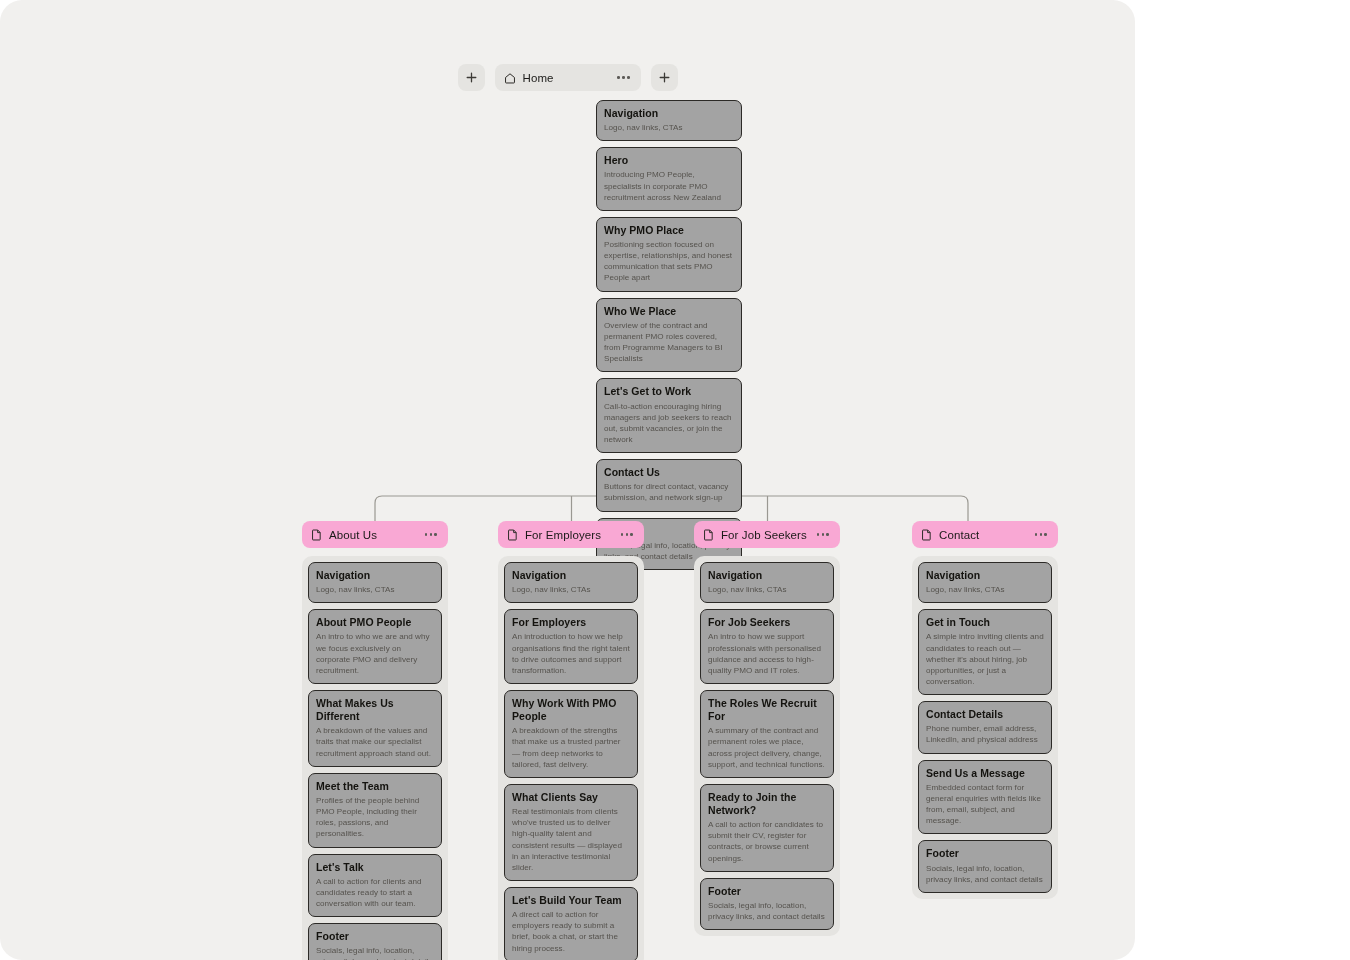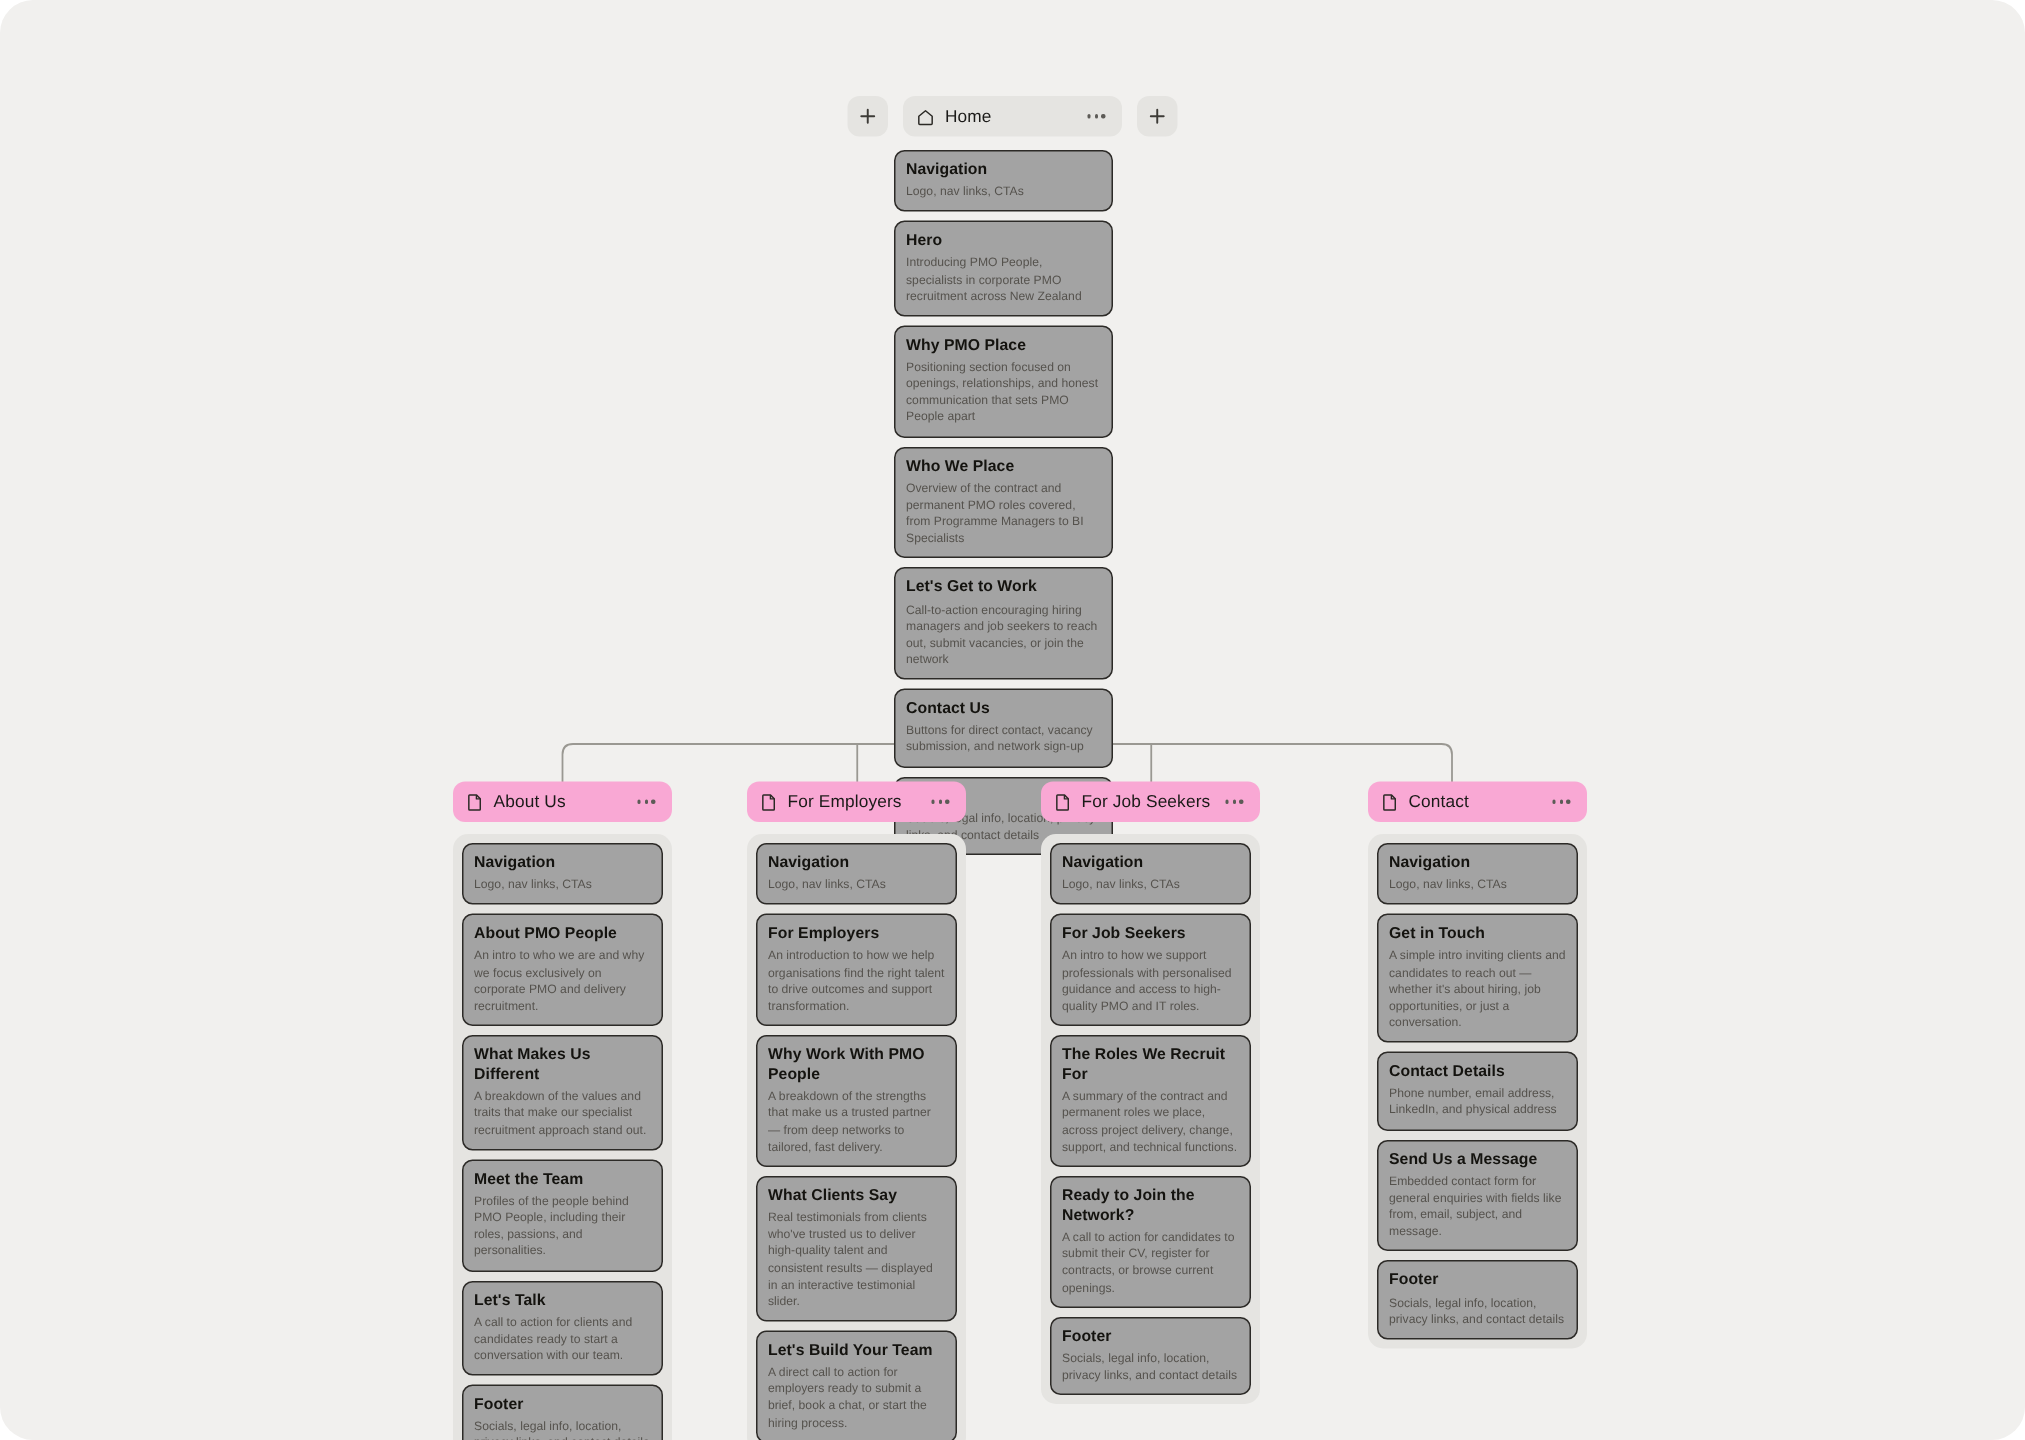--- a/index.html
+++ b/index.html
@@ -4,21 +4,21 @@
 <style>
   * { box-sizing: border-box; margin: 0; padding: 0; }
   html, body {
     width: 1350px; height: 960px;
     background: #ffffff;
     font-family: "Liberation Sans", sans-serif;
     -webkit-font-smoothing: antialiased;
   }
   #canvas {
     position: relative;
-    width: 1350px; height: 960px;
+    width: 1135px; height: 960px;
     background: #f1f0ee;
     border-radius: 22px;
     overflow: hidden;
   }
 
   
   .toolbar {
     position: absolute;
     top: 64px; left: 0; right: 0;
     display: flex;
@@ -164,21 +164,21 @@
         <div class="card">
           <div class="t">Navigation</div>
           <div class="d">Logo, nav links, CTAs</div>
         </div>
         <div class="card">
           <div class="t">Hero</div>
           <div class="d">Introducing PMO People, specialists in corporate PMO recruitment across New Zealand</div>
         </div>
         <div class="card">
           <div class="t">Why PMO Place</div>
-          <div class="d">Positioning section focused on openings, relationships, and honest communication that sets PMO People apart</div>
+          <div class="d">Positioning section focused on expertise, relationships, and honest communication that sets PMO People apart</div>
         </div>
         <div class="card">
           <div class="t">Who We Place</div>
           <div class="d">Overview of the contract and permanent PMO roles covered, from Programme Managers to BI Specialists</div>
         </div>
         <div class="card">
           <div class="t">Let's Get to Work</div>
           <div class="d">Call-to-action encouraging hiring managers and job seekers to reach out, submit vacancies, or join the network</div>
         </div>
         <div class="card">

